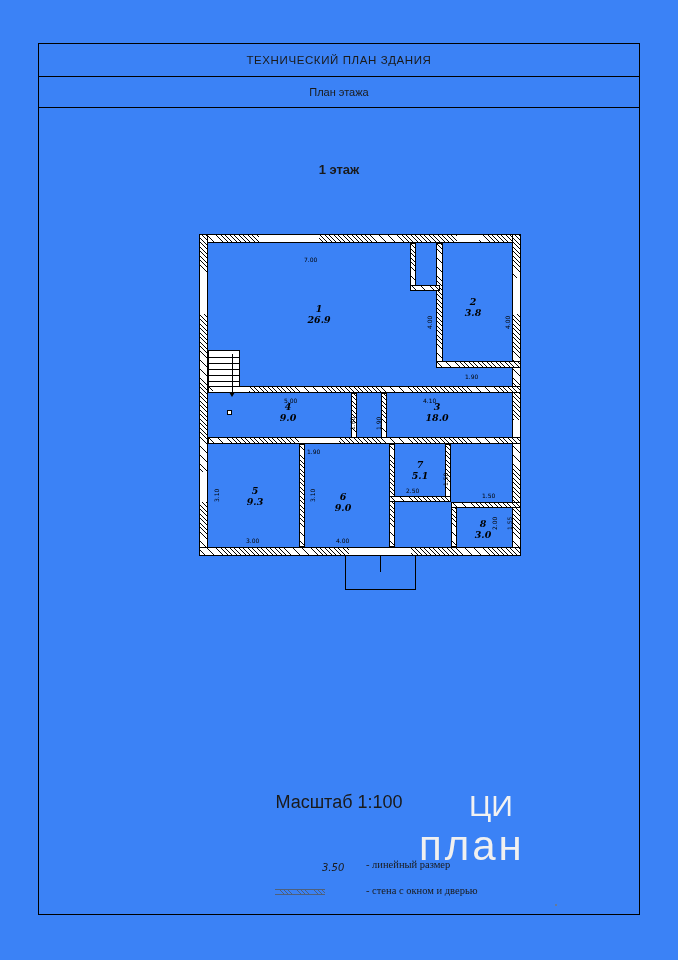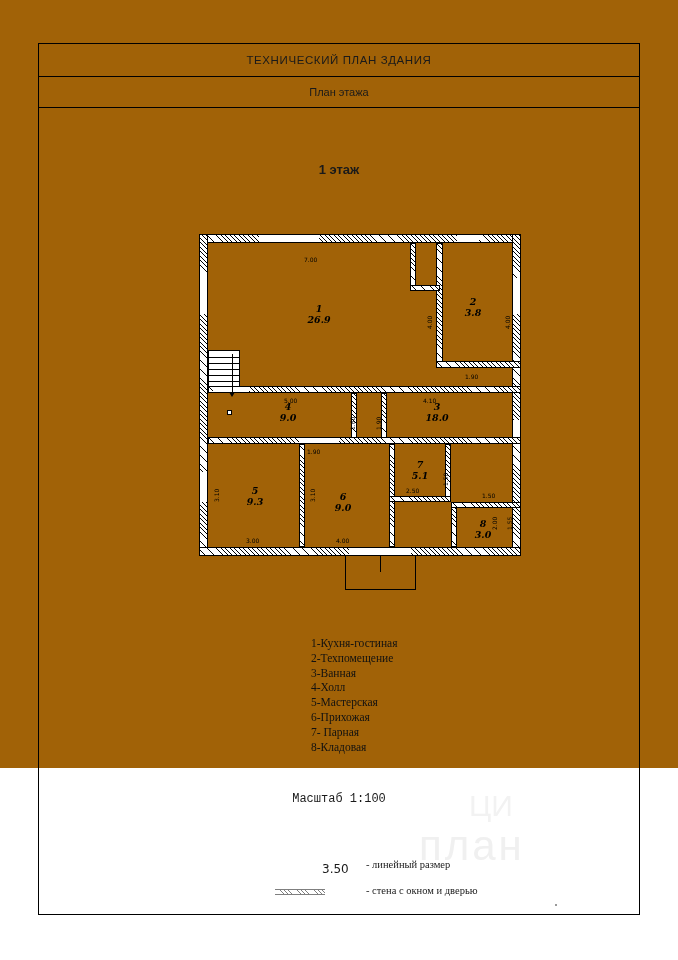--- a/index.html
+++ b/index.html
@@ -11,22 +11,22 @@
     width: 678px;
     height: 960px;
     font-family: "Liberation Serif", serif;
     color: #1a1a1a;
     position: relative;
     overflow: hidden;
   }
   .page {
     position: absolute;
     left: 0; top: 0;
-    width: 678px; height: 768px;
-    background: #a16207;
+    width: 678px; height: 960px;
+    background: #3b82f6;
   }
   
   .doc-frame {
     position: absolute;
     left: 38px; top: 43px;
     width: 602px; height: 872px;
     border: 1px solid #000;
     box-sizing: border-box;
   }
   .title-bar {
@@ -173,37 +173,38 @@
     font-family: "Liberation Serif", serif;
     font-size: 11.5px;
     line-height: 14.8px;
     color: #111;
   }
   .scale-line {
     position: absolute;
     left: 0; top: 748px;
     width: 100%;
     text-align: center;
-    font-family: Liberation Mono, monospace;
-    font-size: 12px;
+    font-family: Liberation Sans, sans-serif;
+    font-size: 18px;
   }
   .symbols-title {
     position: absolute;
     left: 0; top: 771px;
     width: 100%;
     text-align: center;
     font-family: "Liberation Serif", serif;
     font-size: 12px;
   }
   .sym-dim-text {
     position: absolute;
     left: 283px;
     top: 818px;
     font-family: "DejaVu Sans", sans-serif;
-    font-size: 12px;
+    font-size: 10px;
+    font-style: italic;
   }
   .sym-dim-desc {
     position: absolute;
     left: 327px;
     top: 815px;
     font-size: 10.5px;
   }
   .sym-wall-swatch {
     position: absolute;
     left: 236px;
@@ -384,30 +385,20 @@
       <div class="dim" style="left:47px; top:303px;">3.00</div>
       <div class="dim" style="left:137px; top:303px;">4.00</div>
 
       <div class="dim" style="left:207px; top:253px;">2.50</div>
       <div class="dim vert" style="left:243px; top:252px;">1.50</div>
       <div class="dim" style="left:283px; top:258px;">1.50</div>
       <div class="dim vert" style="left:292px; top:296px;">2.00</div>
       <div class="dim vert" style="left:307px; top:296px;">1.55</div>
     </div>
 
-    <div class="legend">
-      <div>1-Кухня-гостиная</div>
-      <div>2-Техпомещение</div>
-      <div>3-Ванная</div>
-      <div>4-Холл</div>
-      <div>5-Мастерская</div>
-      <div>6-Прихожая</div>
-      <div>7- Парная</div>
-      <div>8-Кладовая</div>
-    </div>
 
     <div class="watermark">план</div>
     <div class="watermark2">ЦИ</div>
 
     <div class="scale-line">Масштаб 1:100</div>
 
     <div class="sym-dim-text">3.50</div>
     <div class="sym-dim-desc">- линейный размер</div>
     <div class="sym-wall-swatch"></div>
     <div class="sym-wall-desc">- стена с окном и дверью</div>

